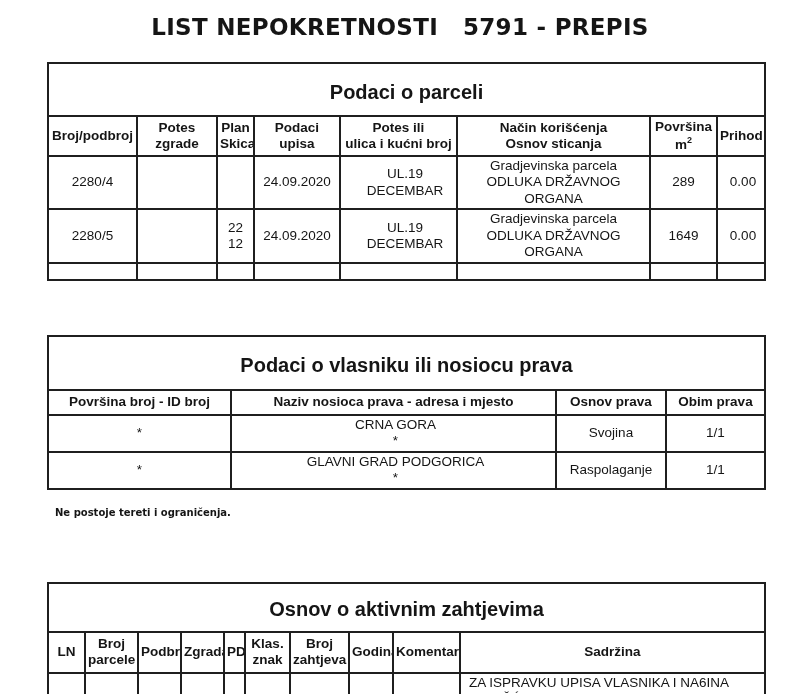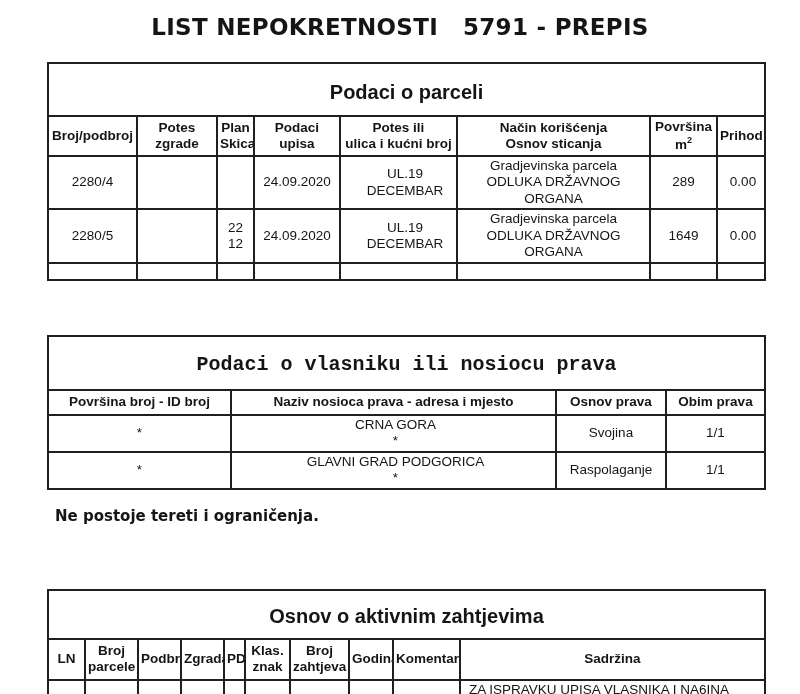--- a/index.html
+++ b/index.html
@@ -53,34 +53,34 @@
   .colhead {
     font-weight: bold;
   }
   .t-parcel { margin-top: 21px; }
   .t-parcel .row-title td { height: 36px; }
   .t-parcel .row-head td { height: 36px; }
   .t-parcel .row-data1 td { height: 34px; }
   .t-parcel .row-data2 td { height: 38px; }
   .t-parcel .row-empty td { height: 13px; }
   .t-owner { margin-top: 54px; }
-  .t-owner .row-title td { height: 37px; font-family: Liberation Mono, monospace; }
+  .t-owner .row-title td { height: 37px; }
   .t-owner .row-head td { height: 21px; }
   .t-owner .row-data td { height: 29px; }
   .t-req { margin-top: 64px; }
   .t-req .row-title td { height: 32px; }
   .t-req .row-head td { height: 37px; }
   .t-req .row-data td { height: 33px; }
   .cell-left { text-align: center; padding-left: 15px; }
   .cell-left6 { text-align: center; padding-left: 6px; }
   .cell-left8 { text-align: left; padding-left: 8px; }
   .note {
     font-family: "DejaVu Sans", sans-serif;
     font-weight: bold;
-    font-size: 15px;
+    font-size: 10px;
     margin: 17px 0 18px 8px;
   }
   sup { font-size: 9px; }
 </style>
 </head>
 <body>
 
 <div class="doc">
 
   <div class="page-title">LIST NEPOKRETNOSTI   5791 - PREPIS</div>

